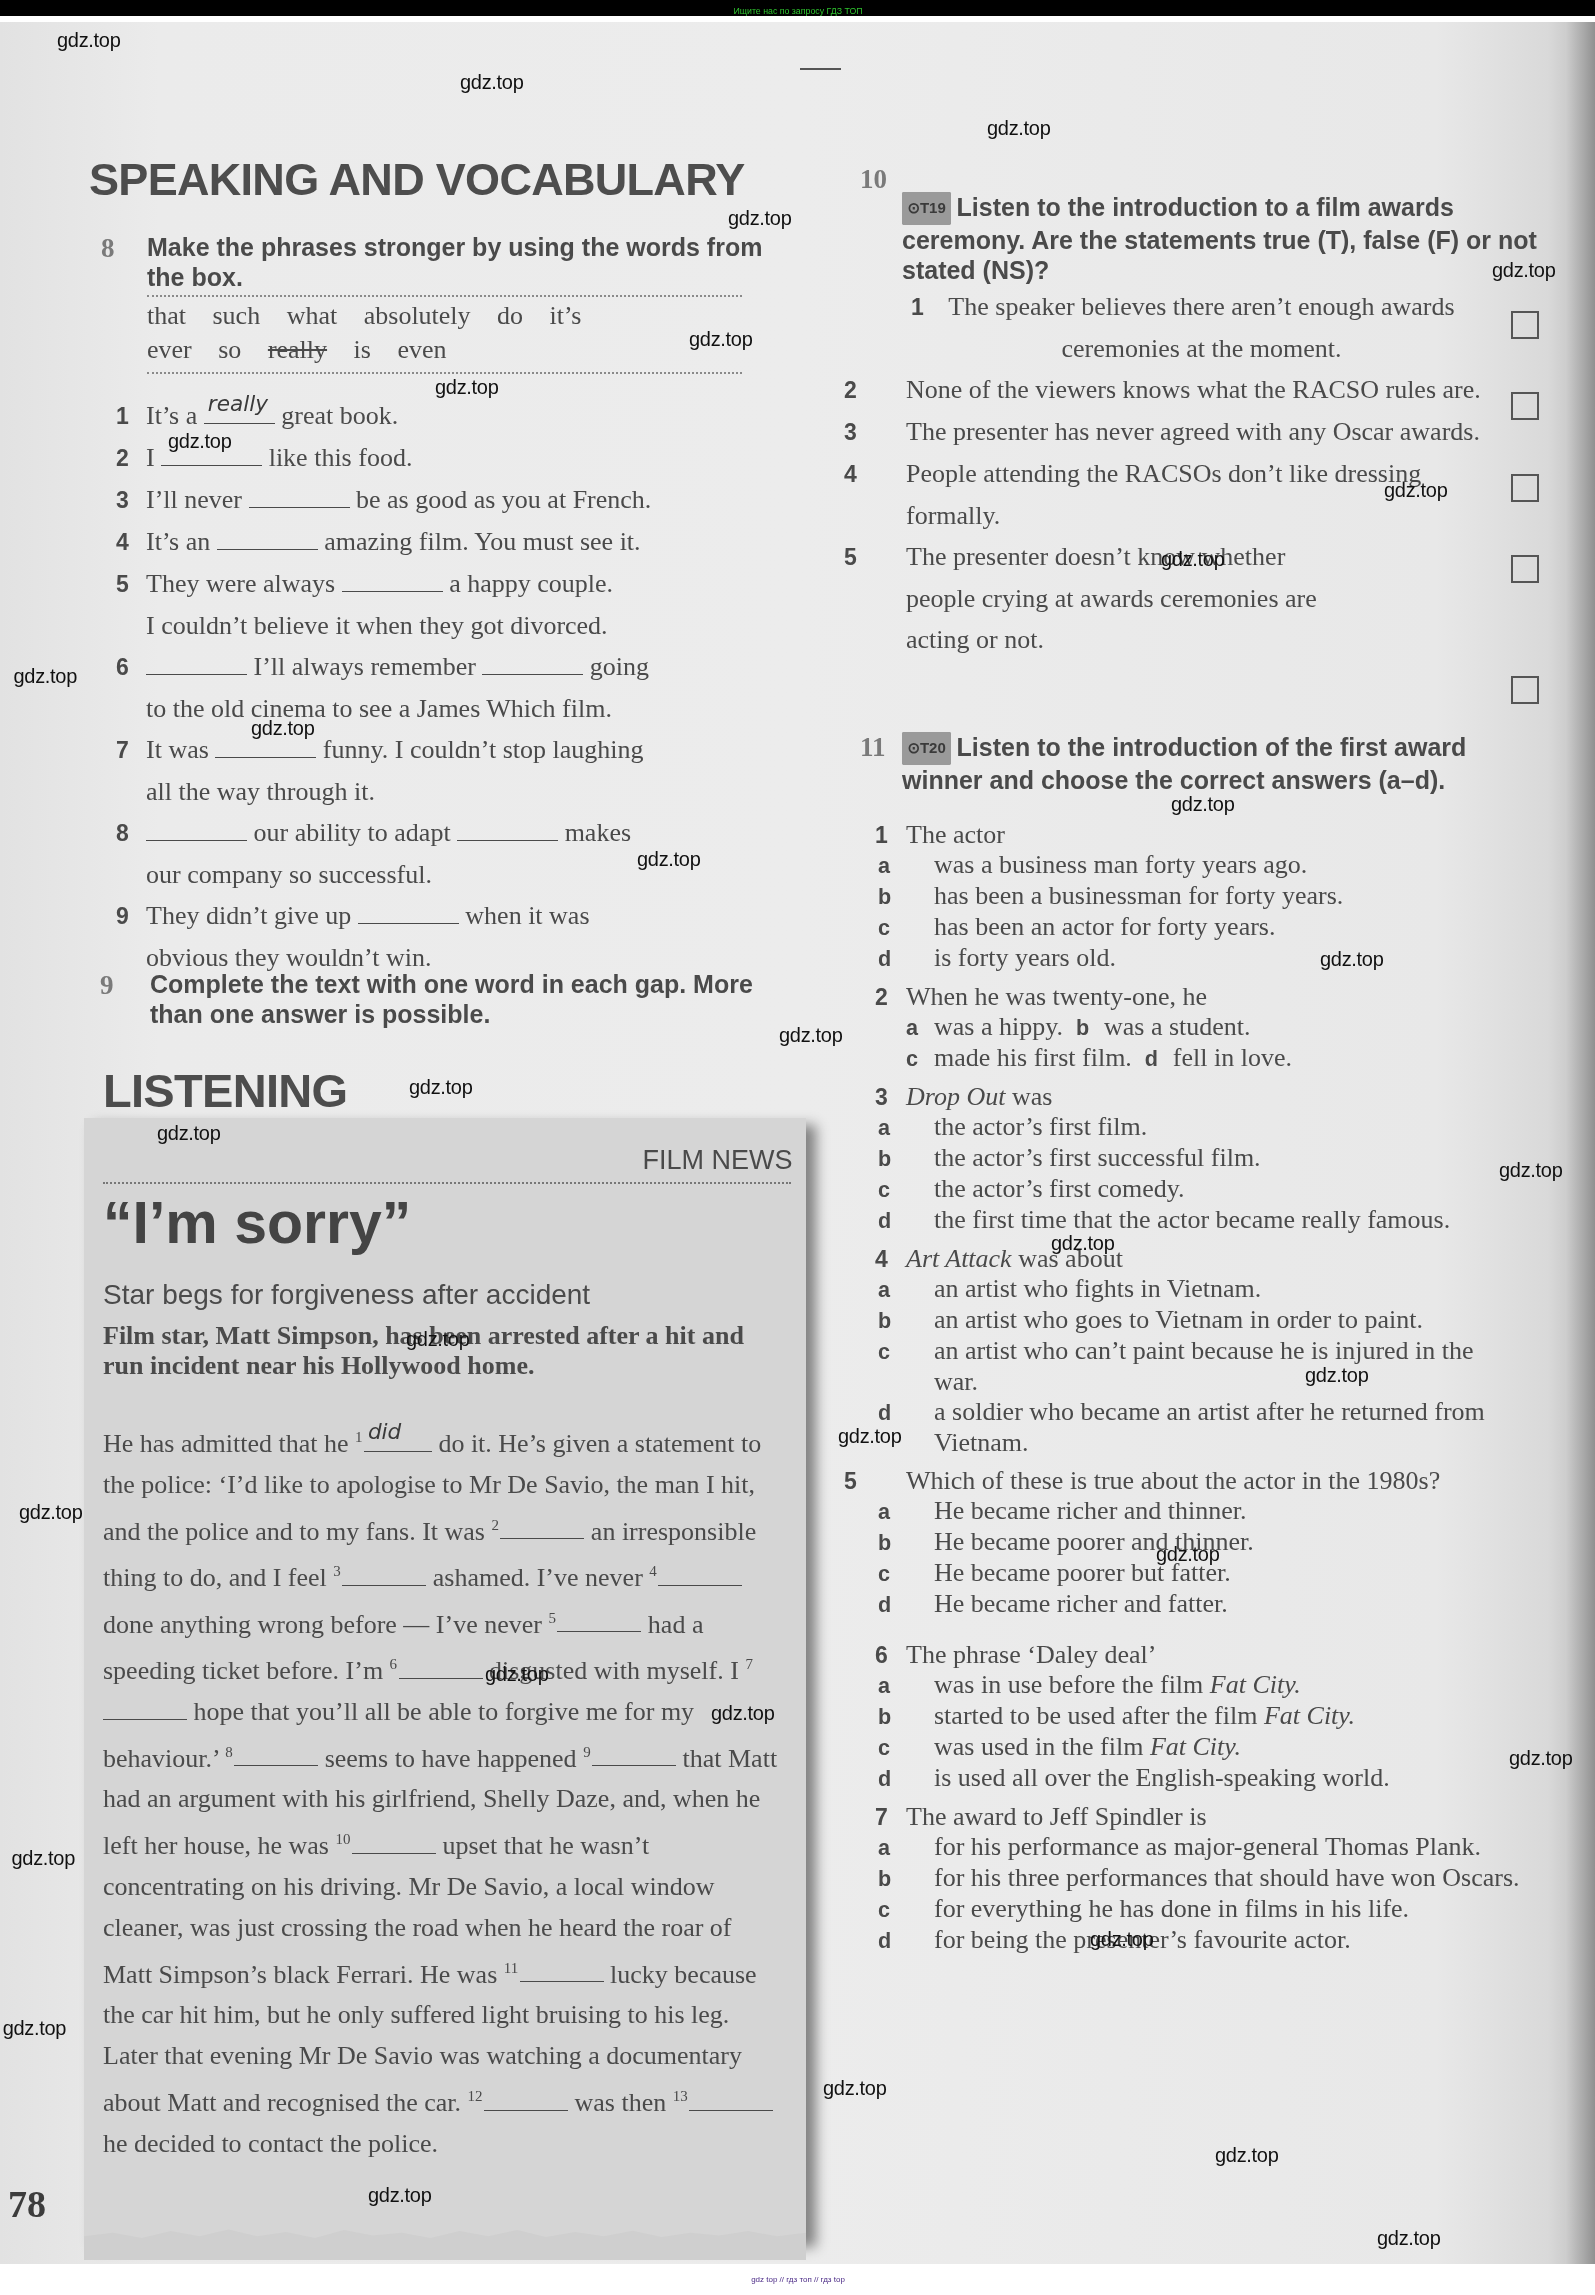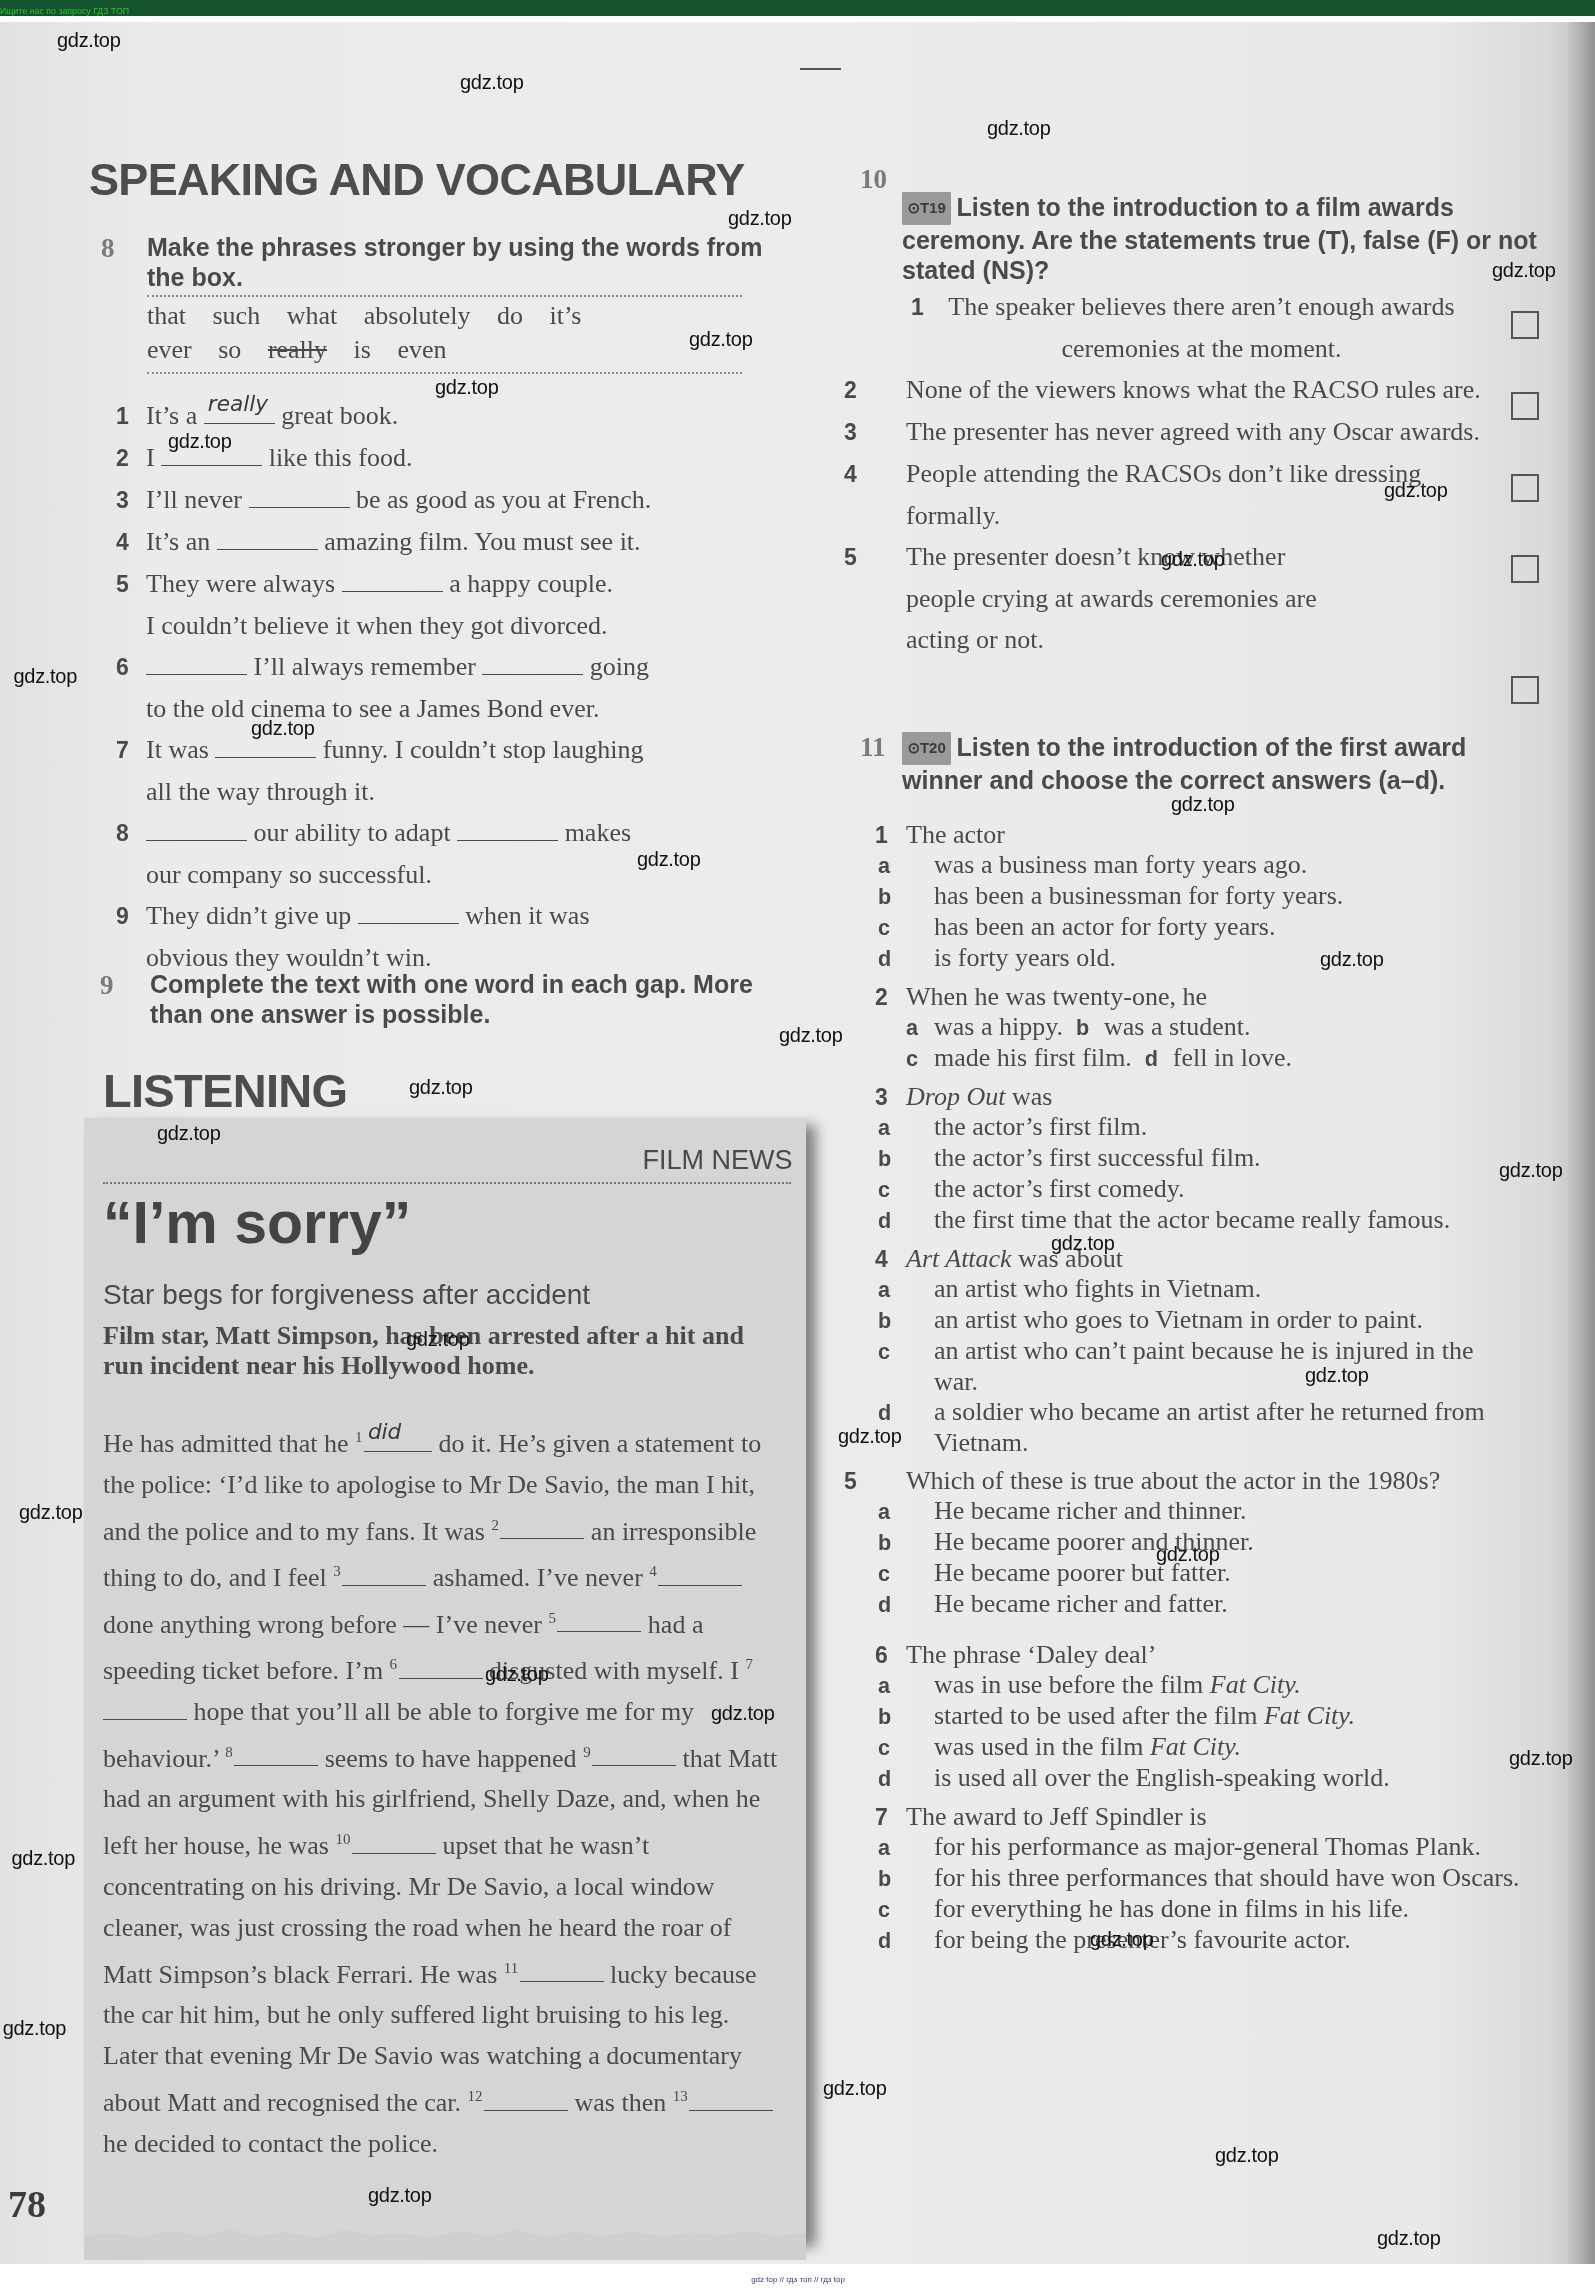--- a/index.html
+++ b/index.html
@@ -1,19 +1,19 @@
 <!DOCTYPE html>
 <html style="font-size:10.8px"><head>
 <meta charset="utf-8">
 <style>
   * { box-sizing: border-box; margin: 0; padding: 0; }
   html, body { width: 1596px; height: 2295px; background: #ffffff; overflow: hidden; }
   body { position: relative; font-family: "Liberation Serif", serif; color: #4a4a4a; }
 
-  .topbar { position: absolute; left: 0; top: 0; width: 1596px; height: 16px; background: #14532d; text-align: left; }
+  .topbar { position: absolute; left: 0; top: 0; width: 1596px; height: 16px; background: #000000; text-align: center; }
   .topbar span { font-family: "Liberation Sans", sans-serif; font-size: 8.8px; color: #2ec22e; line-height: 22px; }
 
   .page { position: absolute; left: 0; top: 22px; width: 1596px; height: 2242px;
           background: linear-gradient(90deg, #e2e2e2 0%, #ebebeb 10%, #ececec 50%, #e8e8e8 90%, #d9d9d9 97%, #b8b8b8 100%); overflow: hidden; }
   .page-edge { position: absolute; right: 0; top: 0; width: 31px; height: 2242px;
                background: linear-gradient(90deg, #cfcfcf, #a9a9a9 60%, #8e8e8e); }
   .top-dash { position: absolute; left: 800px; top: 46px; width: 41px; height: 2px; background: #555; }
 
   .footer { position: absolute; left: 0; top: 2264px; width: 1596px; height: 31px; background: #fff; text-align: center; }
   .footer span { font-family: "Liberation Sans", sans-serif; font-size: 8px; color: #4b2a86; line-height: 31px; }
@@ -93,21 +93,21 @@
   <div class="abs dotted" style="left:147px; top:350px; width:595px;"></div>
 
   <div class="abs body-txt" style="left:116px; top:373px; width:689px;">
     <div><span class="item-num">1</span><span>It’s a</span> <span class="gap" style="width:71px;"><span class="hand">really</span></span> <span>great book.</span></div>
     <div><span class="item-num">2</span><span>I</span> <span class="gap"></span> <span>like this food.</span></div>
     <div><span class="item-num">3</span><span>I’ll never</span> <span class="gap"></span> <span>be as good as you at French.</span></div>
     <div><span class="item-num">4</span><span>It’s an</span> <span class="gap"></span> <span>amazing film. You must see it.</span></div>
     <div><span class="item-num">5</span><span>They were always</span> <span class="gap"></span> <span>a happy couple.</span></div>
     <div style="padding-left:30px;">I couldn’t believe it when they got divorced.</div>
     <div><span class="item-num">6</span><span class="gap"></span> <span>I’ll always remember</span> <span class="gap"></span> <span>going</span></div>
-    <div style="padding-left:30px;">to the old cinema to see a James Bond ever.</div>
+    <div style="padding-left:30px;">to the old cinema to see a James Which film.</div>
     <div><span class="item-num">7</span><span>It was</span> <span class="gap"></span> <span>funny. I couldn’t stop laughing</span></div>
     <div style="padding-left:30px;">all the way through it.</div>
     <div><span class="item-num">8</span><span class="gap"></span> <span>our ability to adapt</span> <span class="gap"></span> <span>makes</span></div>
     <div style="padding-left:30px;">our company so successful.</div>
     <div><span class="item-num">9</span><span>They didn’t give up</span> <span class="gap"></span> <span>when it was</span></div>
     <div style="padding-left:30px;">obvious they wouldn’t win.</div>
   </div>
 
   <div class="abs ex-num" style="left:100px; top:948px;">9</div>
   <div class="abs ex-instr" style="left:150px; top:947px; width:622px;">Complete the text with one word in each gap. More than one answer is possible.</div>

